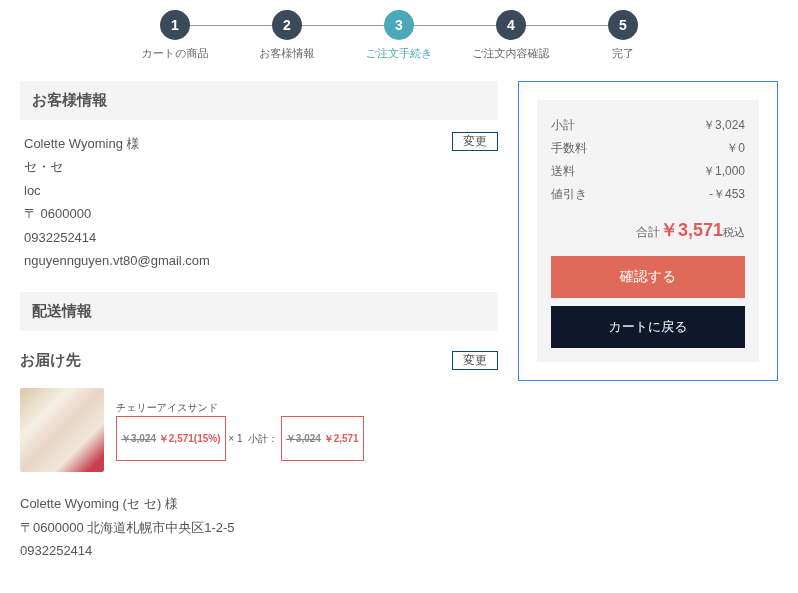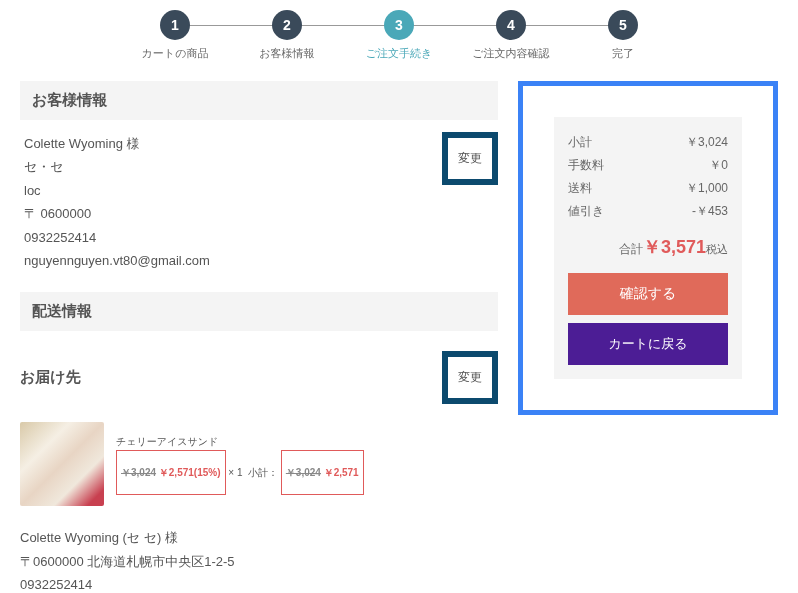--- a/index.html
+++ b/index.html
@@ -13,43 +13,43 @@
 .step { display: flex; flex-direction: column; align-items: center; width: 112px; position: relative; }
 .step-circle { width: 30px; height: 30px; border-radius: 50%; background: #3a4a5a; color: #fff; display: flex; align-items: center; justify-content: center; font-weight: bold; font-size: 14px; margin-bottom: 6px; position: relative; z-index: 2; }
 .step.active .step-circle { background: #4aa8b8; }
 .step-label { font-size: 11px; color: #666; }
 .step.active .step-label { color: #4aa8b8; }
 .step:not(:last-child)::after { content: ""; position: absolute; top: 15px; left: 50%; width: 100%; height: 1px; background: #999; z-index: 1; }
 
 
 .section-header { background: #f4f4f4; padding: 10px 12px; font-size: 15px; font-weight: bold; color: #555; margin-bottom: 12px; display: flex; justify-content: space-between; align-items: center; }
 .section-body { padding: 0 4px 20px; line-height: 1.8; font-size: 13px; color: #555; position: relative; }
-.btn-small { background: #fff; border: 6px solid #0c4a6e; padding: 12px 10px; font-size: 12px; cursor: pointer; color: #555; }
+.btn-small { background: #fff; border: 1px solid #0c4a6e; padding: 0 10px; font-size: 12px; cursor: pointer; color: #555; }
 .sub-header { font-size: 15px; font-weight: bold; padding: 8px 0; display: flex; justify-content: space-between; align-items: center; border-bottom: none; }
 
 
 .product { display: flex; align-items: center; gap: 12px; padding: 10px 0 14px; }
 .prod-img { width: 84px; height: 84px; background: linear-gradient(135deg, #d9c9a8 0%, #f5efe4 30%, #e8d5c4 50%, #f0e8dc 70%, #c84050 90%); border-radius: 2px; }
 .prod-info { font-size: 10px; line-height: 1.7; }
 .price-box { border: 1px solid #e05a5a; display: inline-block; padding: 13px 4px; font-weight: bold; }
 .strike { text-decoration: line-through; color: #888; }
 .red { color: #e05a5a; }
 
 .ship-addr { font-size: 13px; line-height: 1.8; padding: 6px 0 14px; }
 
 
-.summary-box { border: 5px solid #3b82f6; padding: 31px; }
+.summary-box { border: 1px solid #3b82f6; padding: 18px; }
 .summary-inner { background: #f4f4f4; padding: 14px; }
 .sum-row { display: flex; justify-content: space-between; font-size: 12px; color: #666; padding: 3px 0; }
 .sum-total { display: flex; justify-content: flex-end; align-items: baseline; padding: 12px 0 14px; }
 .sum-total .lbl { font-size: 12px; color: #666; }
 .sum-total .amt { font-size: 18px; font-weight: bold; color: #e05a5a; }
 .sum-total .tax { font-size: 11px; color: #666; }
 .btn-confirm { display: block; width: 100%; background: #e06a5a; color: #fff; border: none; padding: 12px; font-size: 14px; margin-bottom: 8px; cursor: pointer; }
-.btn-back { display: block; width: 100%; background: #4c1d95; color: #fff; border: none; padding: 12px; font-size: 13px; cursor: pointer; }
+.btn-back { display: block; width: 100%; background: #0f172a; color: #fff; border: none; padding: 12px; font-size: 13px; cursor: pointer; }
 </style>
 </head>
 <body>
 
 <div class="steps">
   <div class="step">
     <div class="step-circle">1</div>
     <div class="step-label">カートの商品</div>
   </div>
   <div class="step">

